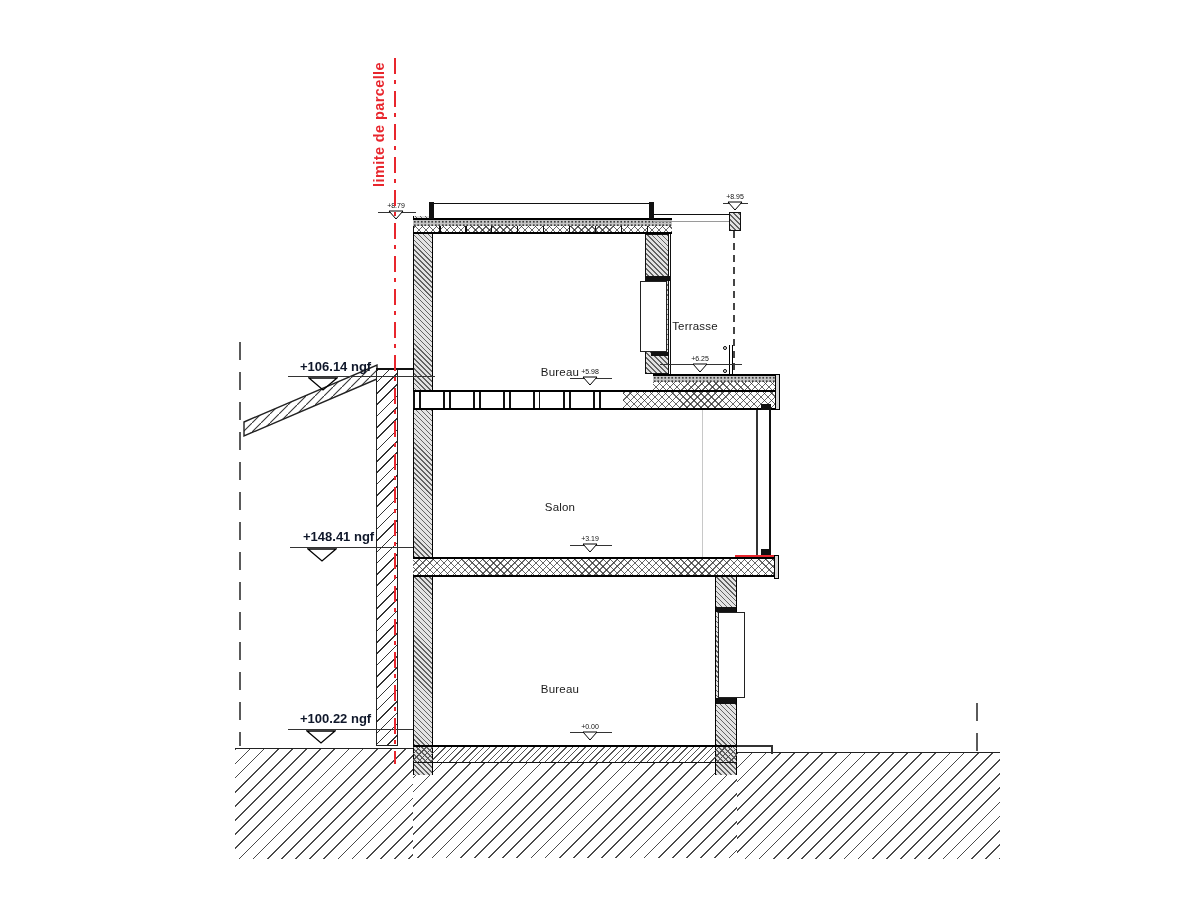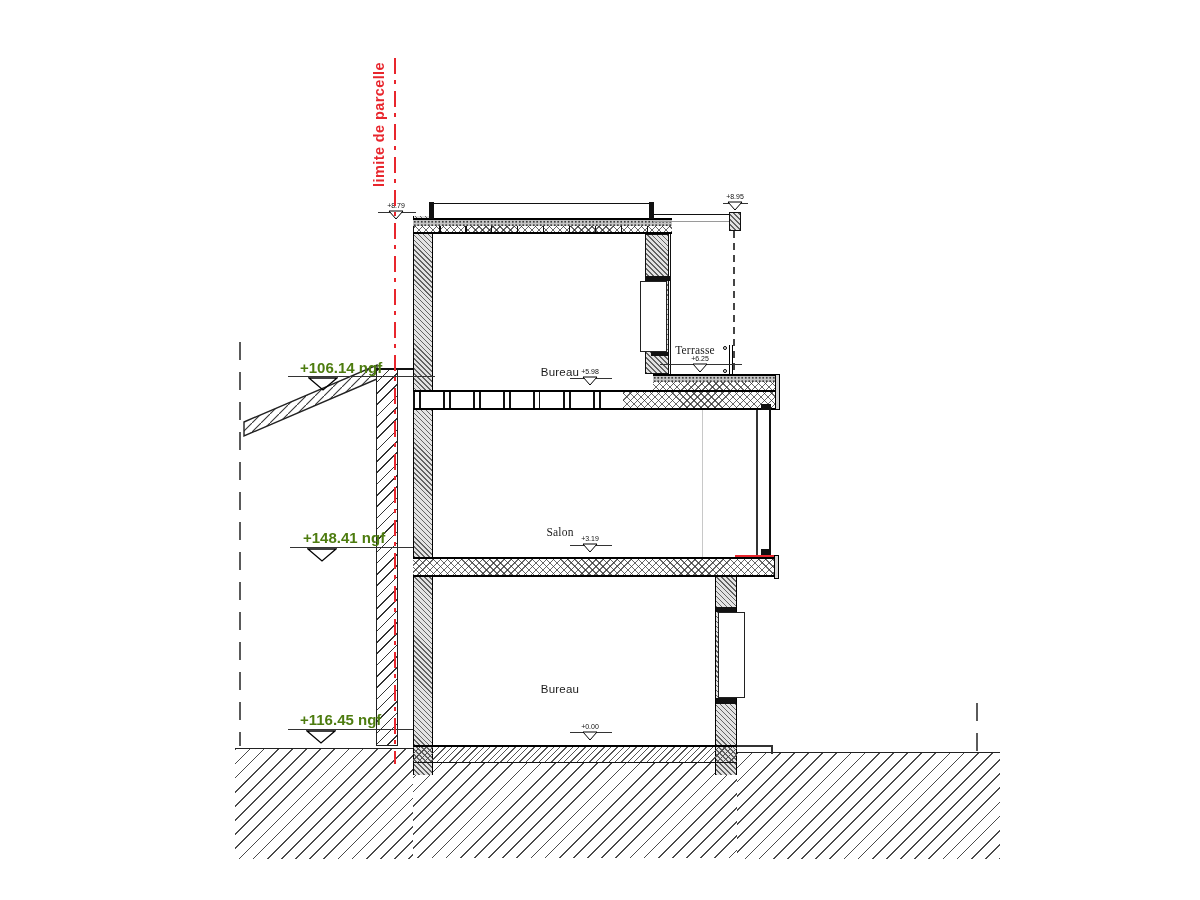--- a/index.html
+++ b/index.html
@@ -20,21 +20,21 @@
 
   
   .redline{background-image:repeating-linear-gradient(180deg,#e8262d 0 16px,transparent 16px 22px,#e8262d 22px 26px,transparent 26px 33px);}
   .graydash-v{background-image:repeating-linear-gradient(180deg,#5a5a5a 0 18px,transparent 18px 30px);}
   .screendash{background-image:repeating-linear-gradient(180deg,#444 0 7px,transparent 7px 12px);}
   .ink{background:#111;}
   .ink-soft{background:#333;}
 
   
   .room-label{position:absolute;width:110px;text-align:center;font-size:11.5px;color:#1a1a1a;letter-spacing:.2px;}
-  .ngf-text{position:absolute;font-size:15px;font-weight:600;color:#4d7c0f;white-space:nowrap;}
+  .ngf-text{position:absolute;font-size:13px;font-weight:600;color:#0f172a;white-space:nowrap;}
   .lvl{position:absolute;width:44px;text-align:center;}
   .lvl .t{display:block;font-size:7px;line-height:7px;color:#111;white-space:nowrap;}
   .lvl svg{display:block;margin:1px auto 0 auto;}
   .parcel-label{position:absolute;left:371px;top:62px;color:#e8262d;font-size:14.5px;font-weight:bold;
        writing-mode:vertical-rl;transform:rotate(180deg);letter-spacing:.4px;white-space:nowrap;}
   .brd{border:1.2px solid #111;box-sizing:border-box;}
 </style>
 </head>
 <body>
 
@@ -109,22 +109,22 @@
   <div class="abs ink" style="left:716px;top:607px;width:20px;height:5px;"></div>
   <div class="abs" style="left:718px;top:612px;width:27px;height:86px;background:#fff;border:1.2px solid #222;box-sizing:border-box;"></div>
   <div class="abs ink" style="left:716px;top:698px;width:20px;height:6px;"></div>
 
   <div class="abs hatch-fine" style="left:413px;top:745px;width:324px;height:18px;border-top:2.5px solid #000;border-bottom:1.5px solid #111;box-sizing:border-box;"></div>
 
   <div class="abs redline" style="left:394px;top:58px;width:2.2px;height:706px;z-index:9;"></div>
   <div class="parcel-label">limite de parcelle</div>
 
   <div class="room-label" style="left:505px;top:333px;margin-top:33px;">Bureau</div>
-  <div class="room-label" style="left:640px;top:344px;font-family:Liberation Serif, serif;">Terrasse</div>
-  <div class="room-label" style="left:505px;top:526px;font-family:Liberation Serif, serif;">Salon</div>
+  <div class="room-label" style="left:640px;top:320px;">Terrasse</div>
+  <div class="room-label" style="left:505px;top:501px;">Salon</div>
   <div class="room-label" style="left:505px;top:683px;">Bureau</div>
 
   <div class="abs ink-soft" style="left:378px;top:211.5px;width:38px;height:1px;"></div>
   <div class="lvl" style="left:374px;top:202px;">
     <span class="t">+8.79</span>
     <svg width="16" height="10" viewBox="0 0 16 10">
         <path d="M1 1 H15 L8 9 Z" fill="#fff" stroke="#000" stroke-width="1"></path>
       </svg>
   </div>
 
@@ -173,19 +173,19 @@
   <svg class="abs" style="left:308px;top:376.5px;" width="30" height="14" viewBox="0 0 30 14">
       <path d="M1 1 H29 L15 13 Z" fill="none" stroke="#000" stroke-width="1.3"></path>
     </svg>
 
   <div class="ngf-text" style="left:303px;top:529px;">+148.41 ngf</div>
   <div class="abs ink-soft" style="left:290px;top:546.5px;width:123px;height:1.2px;"></div>
   <svg class="abs" style="left:307px;top:547.5px;" width="30" height="14" viewBox="0 0 30 14">
       <path d="M1 1 H29 L15 13 Z" fill="none" stroke="#000" stroke-width="1.3"></path>
     </svg>
 
-  <div class="ngf-text" style="left:300px;top:711px;">+116.45 ngf</div>
+  <div class="ngf-text" style="left:300px;top:711px;">+100.22 ngf</div>
   <div class="abs ink-soft" style="left:288px;top:729px;width:125px;height:1.2px;"></div>
   <svg class="abs" style="left:306px;top:730px;" width="30" height="14" viewBox="0 0 30 14">
       <path d="M1 1 H29 L15 13 Z" fill="none" stroke="#000" stroke-width="1.3"></path>
     </svg>
 
 </div>
 
 </body></html>

